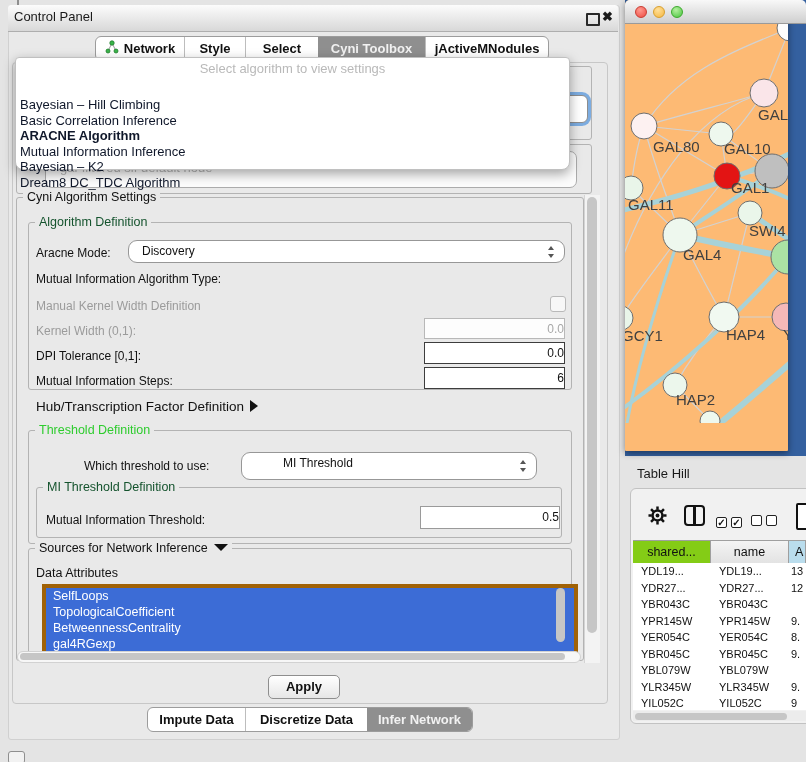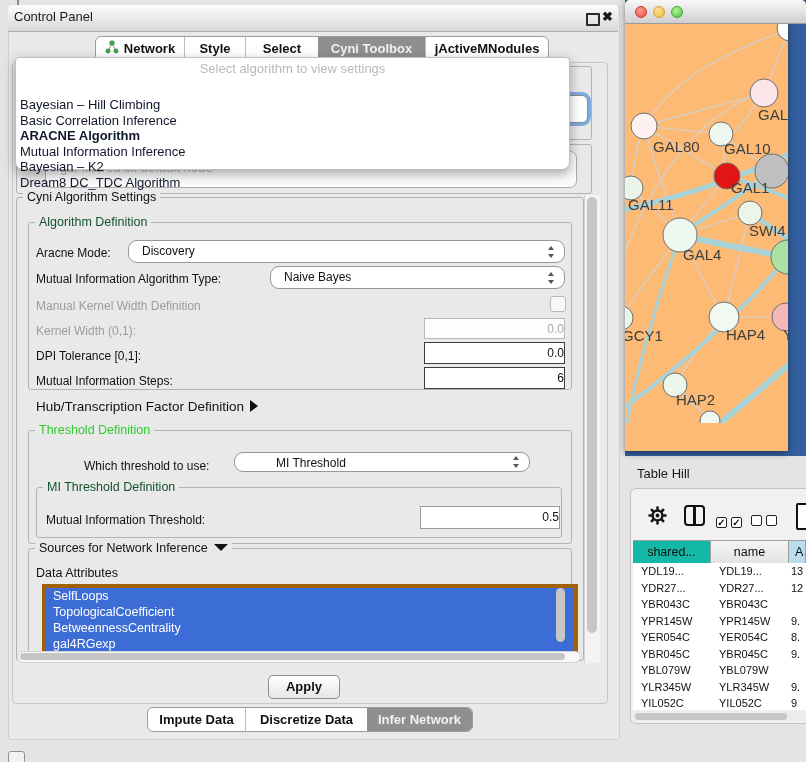--- a/index.html
+++ b/index.html
@@ -166,24 +166,20 @@
     <span class="legend blue">Algorithm Definition</span>
   </div>
 
   <div class="abs lbl" style="left:36px;top:246px;">Aracne Mode:</div>
   <div class="abs combo" style="left:128px;top:240px;width:437px;height:23px;">
     <span>Discovery</span>
     <span class="spin"></span>
   </div>
 
   <div class="abs lbl" style="left:36px;top:272px;">Mutual Information Algorithm Type:</div>
-  <div class="abs combo" style="left:270px;top:266px;width:295px;height:23px;">
-    <span>Naive Bayes</span>
-    <span class="spin"></span>
-  </div>
 
   <div class="abs lbl dis" style="left:36px;top:299px;">Manual Kernel Width Definition</div>
   <div class="abs chk" style="left:550px;top:296px;"></div>
 
   <div class="abs lbl dis" style="left:36px;top:324px;">Kernel Width (0,1):</div>
   <div class="abs numfield dis" style="left:424px;top:318px;width:141px;height:21px;">0.0</div>
 
   <div class="abs lbl" style="left:36px;top:349px;">DPI Tolerance [0,1]:</div>
   <div class="abs numfield hard" style="left:424px;top:342px;width:141px;height:22px;">0.0</div>
 
@@ -192,21 +188,21 @@
 
   <div class="abs plain" style="left:36px;top:399px;font-size:13.5px;">
     <span>Hub/Transcription Factor Definition</span><span class="arrow-right"></span>
   </div>
 
   <div class="abs fieldset" style="left:28px;top:430px;width:542px;height:112px;">
     <span class="legend green">Threshold Definition</span>
   </div>
 
   <div class="abs lbl" style="left:84px;top:459px;">Which threshold to use:</div>
-  <div class="abs combo" style="left:234px;top:452px;width:296px;height:20px;padding-left:41px;">
+  <div class="abs combo" style="left:241px;top:452px;width:296px;height:28px;padding-left:41px;">
     <span>MI Threshold</span>
     <span class="spin"></span>
   </div>
 
   <div class="abs fieldset" style="left:36px;top:487px;width:524px;height:49px;">
     <span class="legend blue">MI Threshold Definition</span>
   </div>
   <div class="abs lbl" style="left:46px;top:513px;">Mutual Information Threshold:</div>
   <div class="abs numfield soft" style="left:420px;top:506px;width:140px;height:23px;">0.5</div>
 
@@ -344,21 +340,21 @@
   </div>
   <div class="abs" style="left:716px;top:512px;">
     <span class="mini-chk">✓</span><span class="mini-chk" style="margin-left:4px;">✓</span>
   </div>
   <div class="abs" style="left:751px;top:512px;">
     <span class="mini-chk"></span><span class="mini-chk" style="margin-left:4px;"></span>
   </div>
   <div class="abs" style="left:796px;top:503px;width:14px;height:23px;border:2.5px solid #111;border-radius:2px;background:#fff;"></div>
 
   <div class="abs" style="left:633px;top:540px;width:173px;height:23px;border-top:1px solid #9f9f9f;border-bottom:1px solid #9f9f9f;background:#e9e9e9;">
-    <div class="th-cell" style="left:0;width:78px;background:#14b8a6;">shared...</div>
+    <div class="th-cell" style="left:0;width:78px;background:#84cc16;">shared...</div>
     <div class="th-cell" style="left:78px;width:78px;background:linear-gradient(#f4f4f4,#e2e2e2);">name</div>
     <div class="th-cell" style="left:156px;width:17px;background:#badded;text-align:left;padding-left:6px;">A</div>
   </div>
 
   <div class="abs" style="left:633px;top:563px;width:173px;height:147px;background:#fff;overflow:hidden;">
     <div class="td-row" style="top:0;">
       <span class="td-c" style="left:8px;width:68px;">YDL19...</span>
       <span class="td-c" style="left:86px;width:68px;">YDL19...</span>
       <span class="td-c" style="left:158px;width:15px;">13</span>
     </div>

